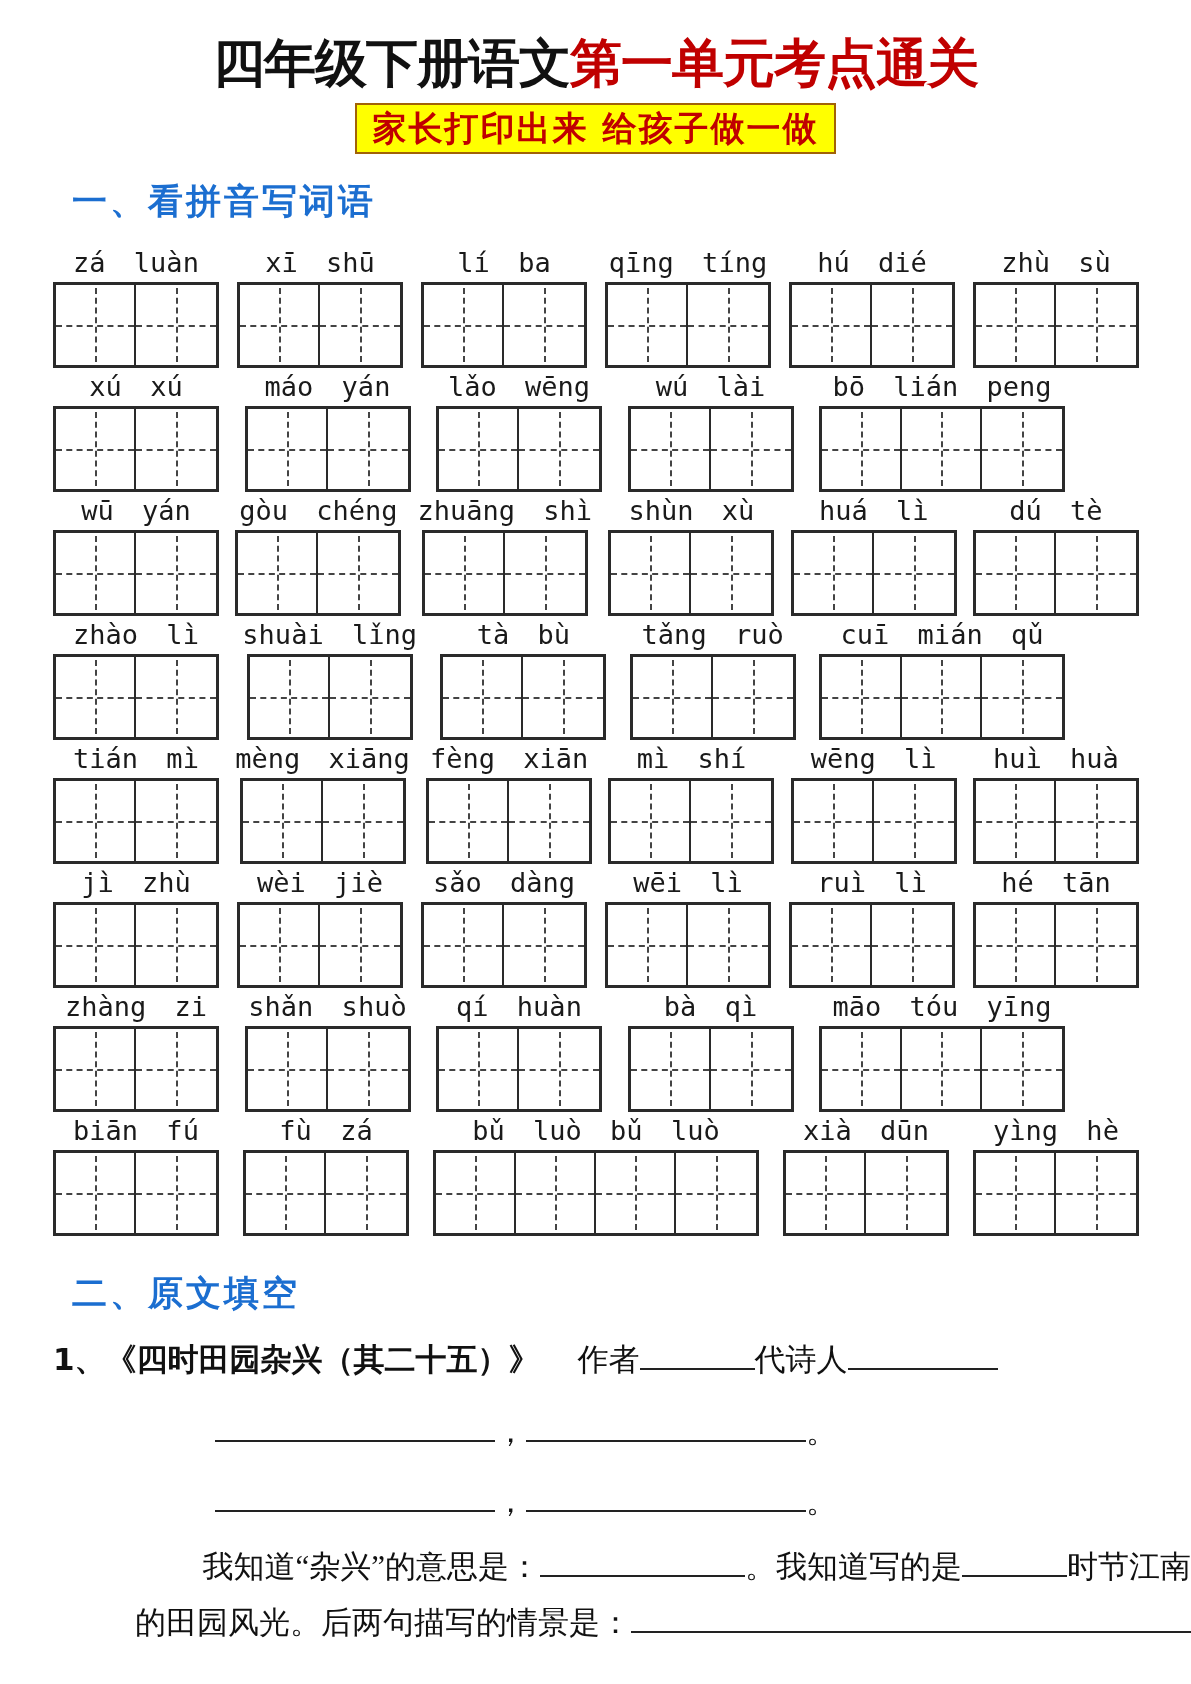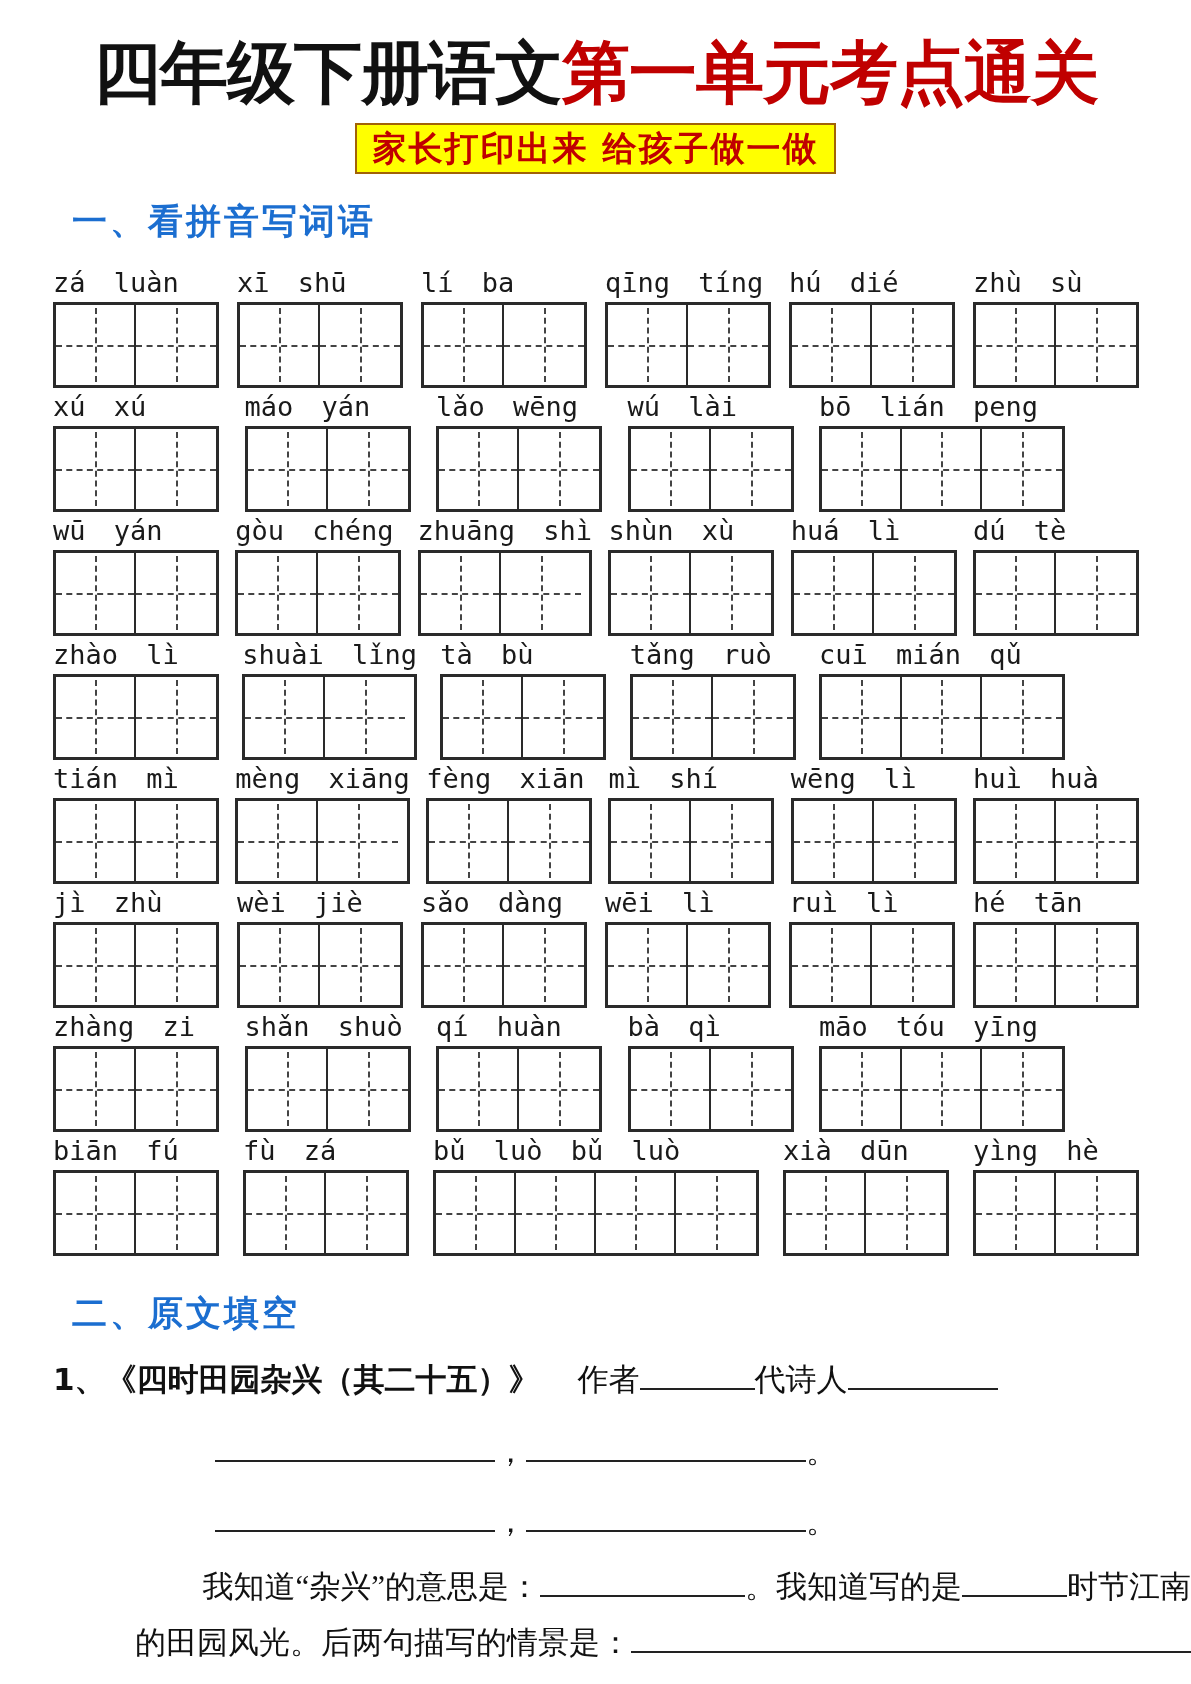--- a/index.html
+++ b/index.html
@@ -13,21 +13,21 @@
   html,body{background:#ffffff;}
   body{
     width:1191px;height:1684px;margin:0 auto;position:relative;
     font-family:"Liberation Serif","DejaVu Serif",serif;color:#111;
     overflow:hidden;
   }
   
   .title-row{
     margin-top:30px;text-align:center;
     font-family:"DejaVu Serif","Liberation Serif",serif;
-    font-weight:bold;font-size:68px;line-height:1.25;letter-spacing:-1px;
+    font-weight:bold;font-size:52px;line-height:1.25;letter-spacing:-1px;
     white-space:nowrap;
   }
   .title-red{color:var(--accent-red);}
   
   .banner-wrap{text-align:center;margin-top:8px;}
   .banner{
     display:inline-block;background:var(--banner-bg);
     border:2px solid #a16207;
     color:var(--accent-red);font-weight:bold;font-size:34px;
     padding:5px 16px;line-height:1.1;
@@ -38,21 +38,21 @@
   .sec-heading{
     margin:24px 0 0 72px;
     color:var(--heading-blue);font-weight:bold;font-size:35px;
     font-family:Liberation Mono, monospace;
     letter-spacing:3px;
   }
   
   .pinyin-section{width:1086px;margin:22px 0 0 53px;}
   .prow{display:flex;justify-content:space-between;align-items:flex-end;margin-bottom:3px;}
   .prow.short{padding-right:74px;}
-  .word{display:flex;flex-direction:column;}
+  .word{display:flex;flex-direction:column;align-items:center;}
   .pinyin{
     font-family:"DejaVu Sans Mono","Liberation Mono",monospace;
     font-size:27px;line-height:31px;color:#1a1a1a;
     word-spacing:12px;margin-bottom:4px;white-space:nowrap;
   }
   .grid{display:flex;border:3px solid var(--grid-line);background:#fff;}
   .cell{
     width:80px;height:80px;position:relative;
     border-right:2px solid var(--grid-line);
   }

